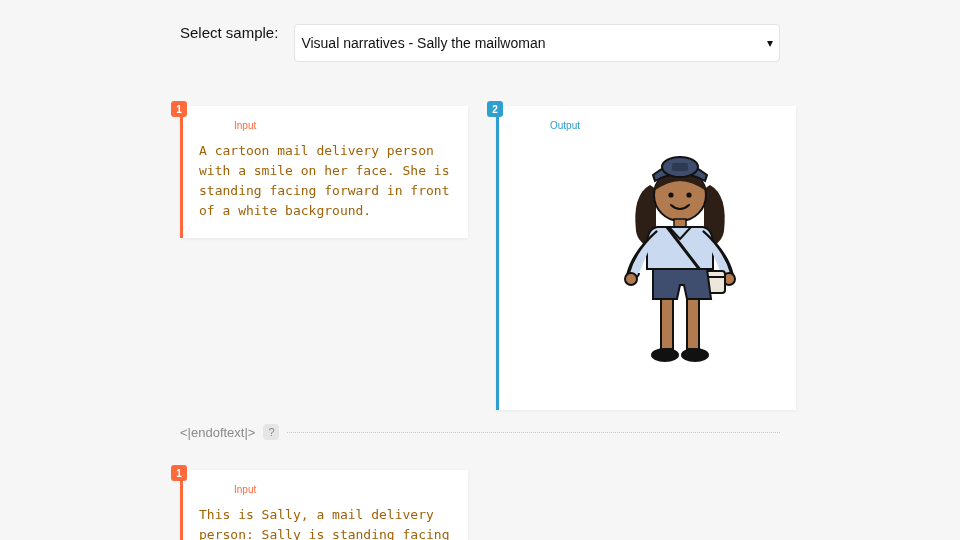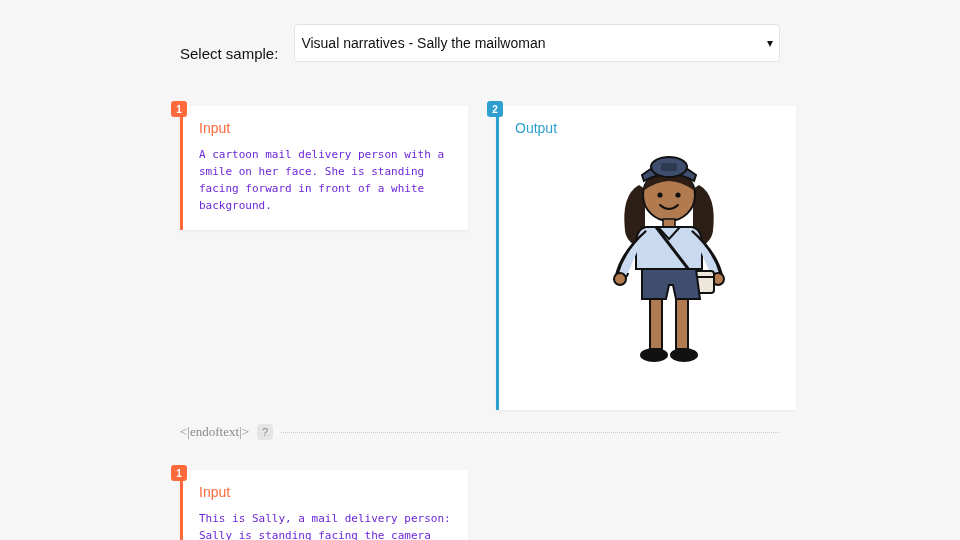--- a/index.html
+++ b/index.html
@@ -9,21 +9,21 @@
     width: 960px;
     height: 540px;
     overflow: hidden;
     position: relative;
   }
   .container {
     padding: 24px 180px 0 180px;
   }
   .sample-row {
     display: flex;
-    align-items: flex-end;
+    align-items: flex-start;
     gap: 16px;
     margin-bottom: 44px;
   }
   .sample-label {
     font-size: 15px;
     color: #111;
   }
   .sample-select {
     flex: 1;
     background: #fff;
@@ -77,47 +77,48 @@
   .card-badge.blue { background: #2f9fd0; }
   .card-body {
     background: #fff;
     border-left: 3px solid;
     padding: 14px 16px 16px 16px;
     box-shadow: 0 1px 3px rgba(0,0,0,0.06);
   }
   .card.input .card-body { border-left-color: #ff6a3d; }
   .card.output .card-body { border-left-color: #2f9fd0; min-height: 304px; display:flex; flex-direction:row; }
   .card-title {
-    font-size: 14px;
+    font-size: 10px;
     font-weight: 500;
     margin-bottom: 10px;
+    margin-left: 35px;
   }
   .card.input .card-title { color: #ff6a3d; }
   .card.output .card-title { color: #2f9fd0; }
   .card-text {
     font-family: ui-monospace, SFMono-Regular, Menlo, Consolas, monospace;
-    font-size: 11px;
+    font-size: 13px;
     line-height: 1.55;
-    color: #6d28d9;
+    color: #a16207;
     white-space: pre-wrap;
   }
   .output-image-wrap {
     flex:1;
     display:flex;
     align-items:center;
     justify-content:center;
   }
   .divider-row {
     margin-top: 14px;
     display: flex;
     align-items: center;
     gap: 8px;
   }
   .eot {
-    font-family: Liberation Serif, serif;
+    font-family: Liberation Sans, sans-serif;
     font-size: 13px;
     color: #8a8a8a;
   }
   .help-badge {
     width: 16px; height: 16px;
     border-radius: 4px;
     background: #e5e5e5;
     color: #888;
     font-size: 11px;
     display:flex; align-items:center; justify-content:center;

